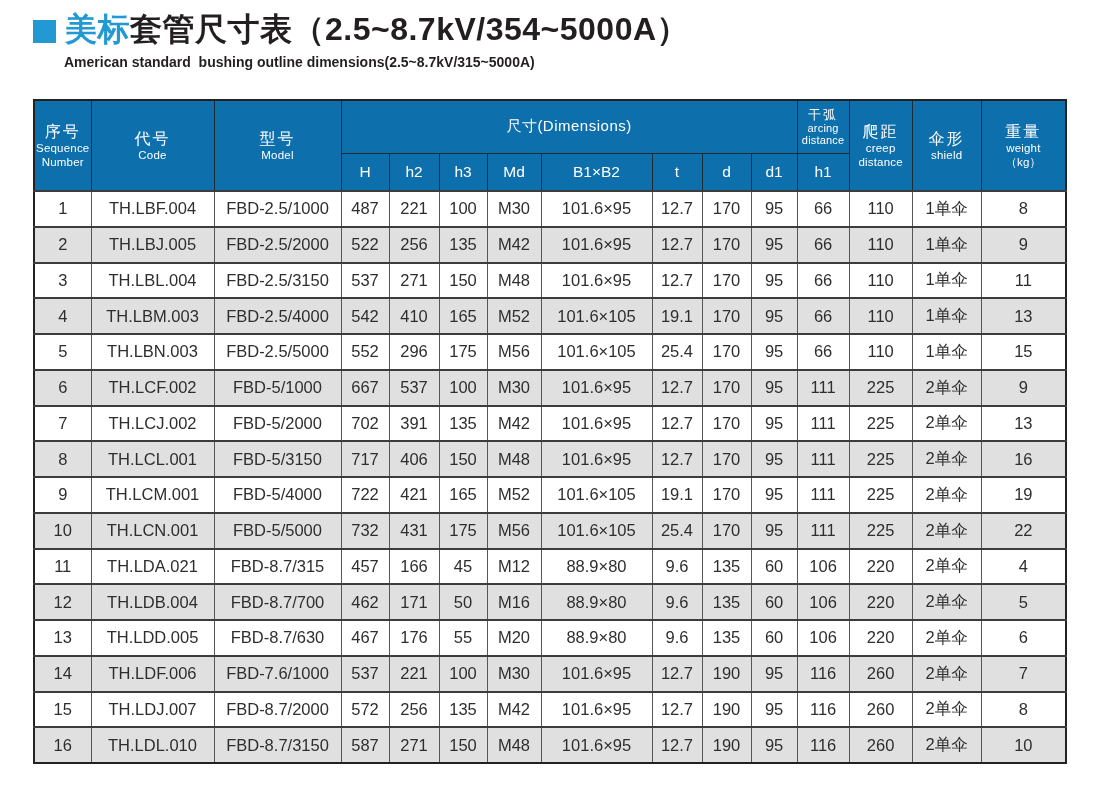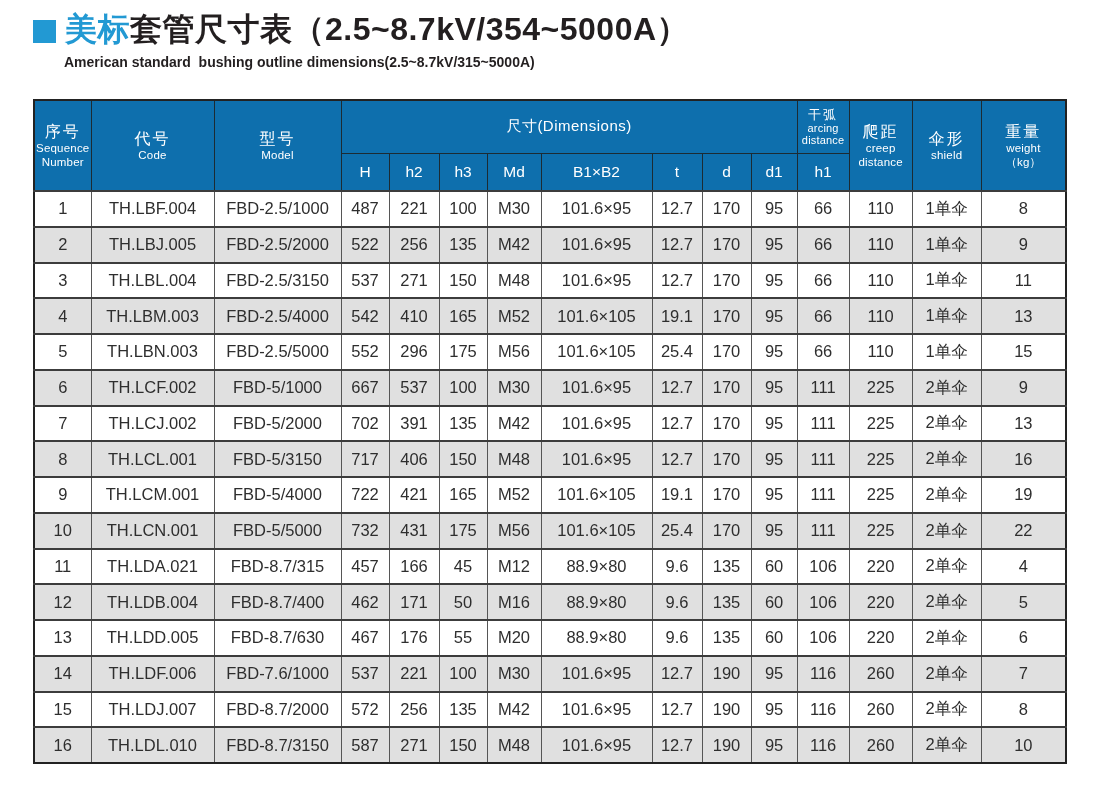--- a/index.html
+++ b/index.html
@@ -291,21 +291,21 @@
           <td>135</td>
           <td>60</td>
           <td>106</td>
           <td>220</td>
           <td>2单伞</td>
           <td>4</td>
         </tr>
         <tr class="stripe">
           <td>12</td>
           <td>TH.LDB.004</td>
-          <td>FBD-8.7/400</td>
+          <td>FBD-8.7/700</td>
           <td>462</td>
           <td>171</td>
           <td>50</td>
           <td>M16</td>
           <td>88.9×80</td>
           <td>9.6</td>
           <td>135</td>
           <td>60</td>
           <td>106</td>
           <td>220</td>

